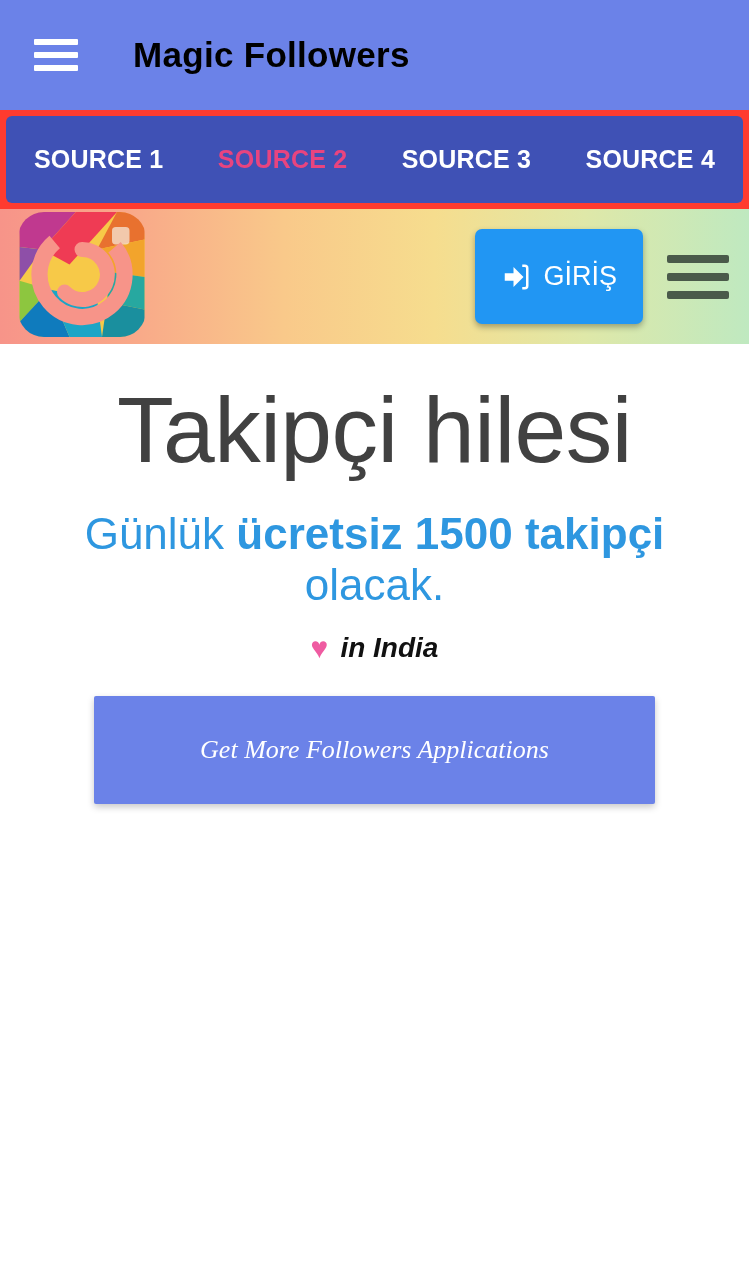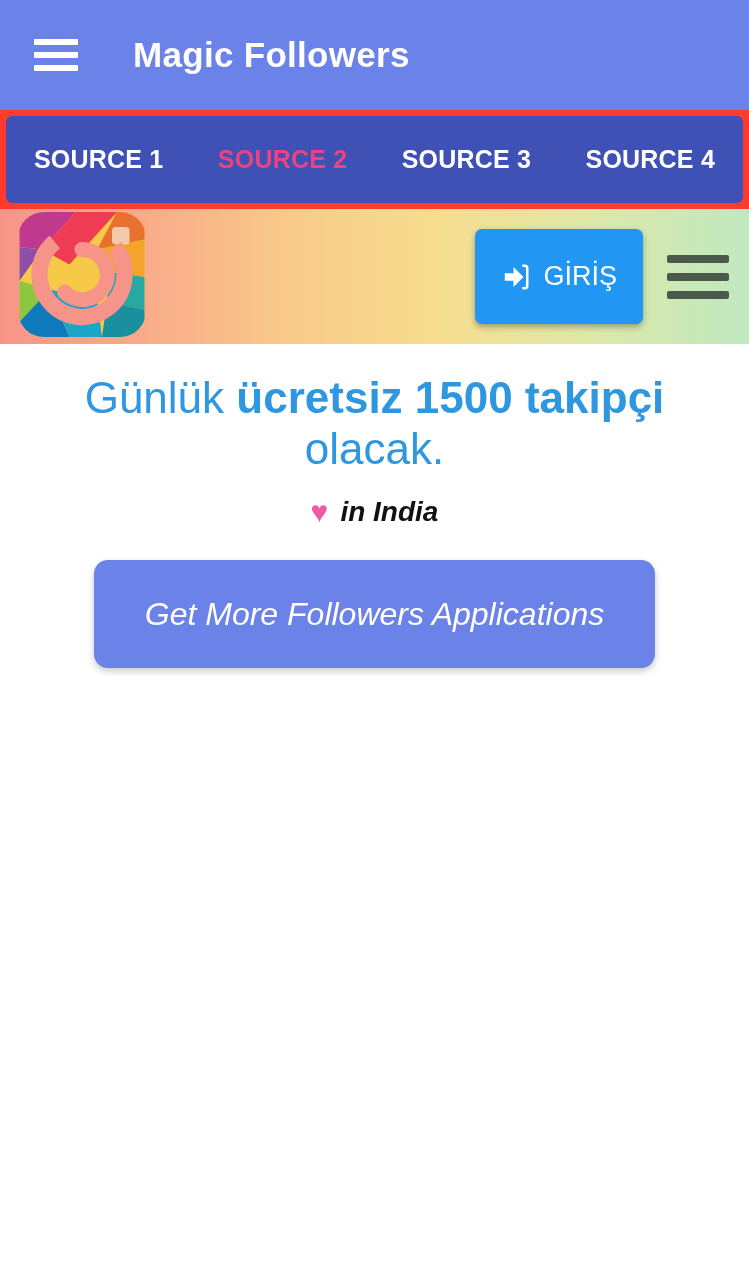--- a/index.html
+++ b/index.html
@@ -23,21 +23,21 @@
     display:flex; flex-direction:column; justify-content:space-between;
     cursor:pointer;
     flex:0 0 auto;
   }
   .hamburger span{
     display:block; height:6px; width:100%;
     background:#ffffff; border-radius:1px;
   }
   .appbar-title{
     margin-left:55px;
-    color:#ffffff;
+    color:#000000;
     font-size:35px;
     font-weight:bold;
     letter-spacing:.3px;
     white-space:nowrap;
   }
 
   
   .tab-annotation{
     background:#ff3b2f;
     padding:6px;
@@ -165,25 +165,25 @@
   }
   .heart-icon{ color:#ef5ba1; font-style:normal; font-size:30px; line-height:1; }
 
   .cta-wrap{ padding:0 80px; margin-top:32px; }
   .cta-btn{
     display:block;
     width:100%;
     background:#6b82e8;
     color:#ffffff;
     border:none;
-    border-radius:14px;
+    border-radius:2px;
     height:108px;
-    font-size:32px;
+    font-size:26px;
     font-style:italic;
-    font-family:Liberation Sans, sans-serif;
+    font-family:Liberation Serif, serif;
     box-shadow:0 3px 7px rgba(0,0,0,.22);
     cursor:pointer;
   }
 </style>
 </head>
 <body>
 
 <div class="appbar">
   <div class="hamburger">
     <span></span>
@@ -235,20 +235,21 @@
   </button>
   <div class="web-menu">
     <span></span>
     <span></span>
     <span></span>
   </div>
 </div>
 
 <div class="content">
 
+  <div class="h1">Takipçi hilesi</div>
 
 
   <div class="h-blue">
     <span>Günlük </span><b>ücretsiz 1500 takipçi</b><span> olacak.</span>
   </div>
 
 
   <div class="made-with">
     <span class="heart-icon">♥</span>
     <span>in India</span>

